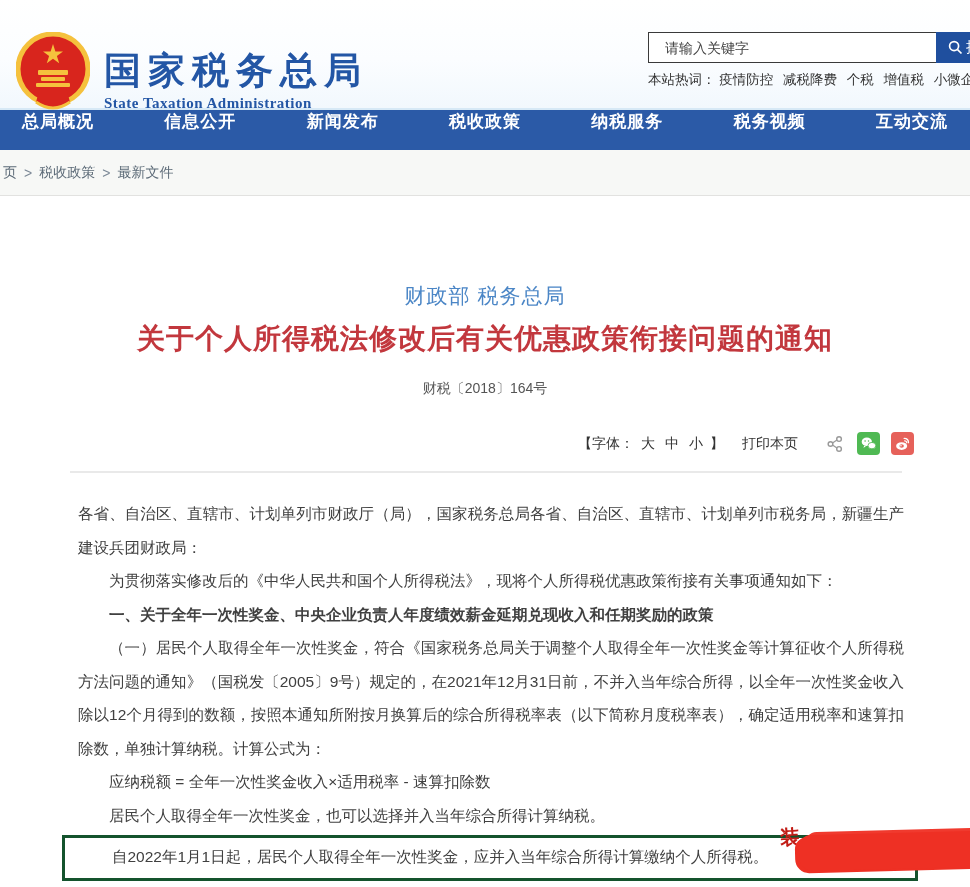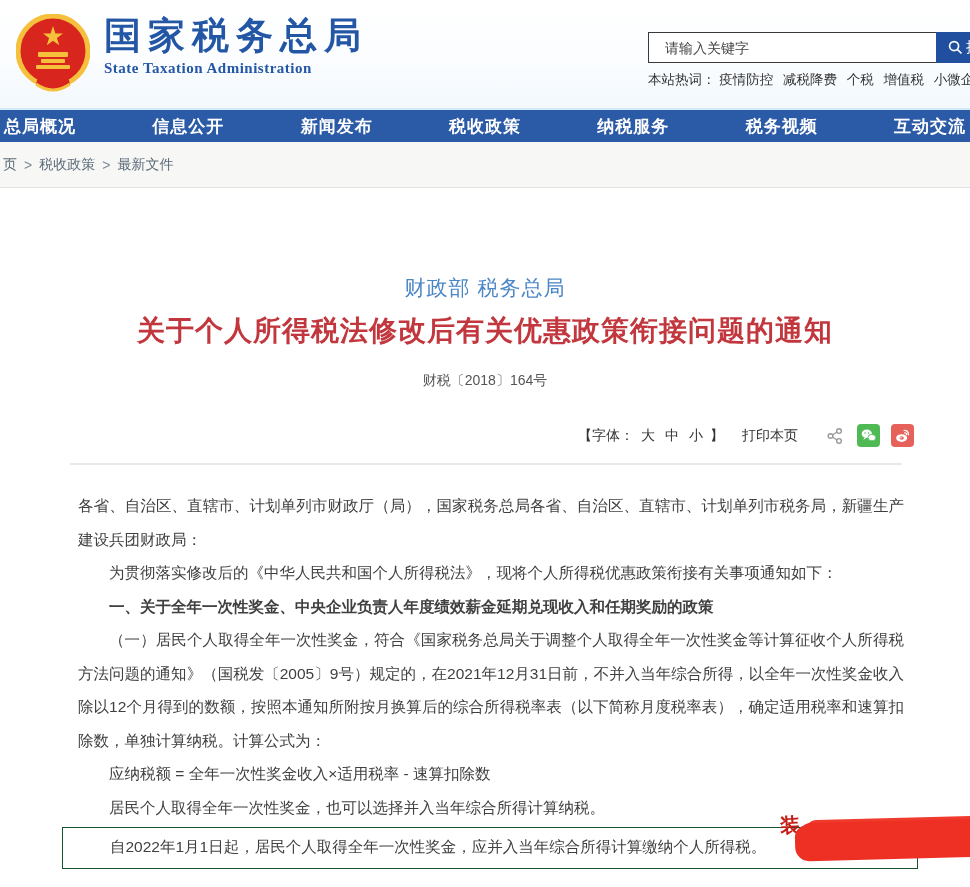--- a/index.html
+++ b/index.html
@@ -19,23 +19,23 @@
 
   
   .header {
     position: relative;
     height: 110px;
     background: linear-gradient(180deg, #ffffff 0%, #fbfdff 55%, #f2f8fd 100%);
     border-bottom: 2px solid #d7e9f6;
   }
   .logo-wrap {
     position: absolute;
-    left: 16px; top: 14px;
-    display: flex;
-    align-items: flex-start;
+    left: 16px; top: 32px;
+    display: flex;
+    align-items: flex-end;
   }
   .emblem { width: 74px; height: 80px; flex: 0 0 auto; }
   .site-name-block { margin-left: 14px; }
   .site-name {
     font-size: 37px;
     font-weight: bold;
     color: #2356a5;
     letter-spacing: 7px;
     line-height: 44px;
   }
@@ -82,26 +82,25 @@
     white-space: nowrap;
   }
   .hot-words a {
     color: #333;
     text-decoration: none;
     margin-right: 6px;
   }
 
   
   .nav {
-    height: 32px;
+    height: 40px;
     background: #2b5aa7;
     display: flex;
-    align-items: center;
     justify-content: space-between;
-    padding: 0 4px;
+    padding: 0 22px;
   }
   .nav-item {
     color: #ffffff;
     font-size: 17px;
     font-weight: bold;
     text-decoration: none;
     letter-spacing: 1px;
     cursor: pointer;
   }
 
@@ -174,21 +173,21 @@
     padding: 24px 66px 0 78px;
     font-size: 15.5px;
     line-height: 33.5px;
     color: #404040;
     text-align: justify;
   }
   .doc-body p { margin: 0; }
   .indent { text-indent: 2em; }
   .bold { font-weight: bold; }
   .highlight-box {
-    border: 1px solid #14532d;
+    border: 3px solid #14532d;
     margin: 3px -14px 0 -16px;
     padding: 2px 14px 4px 16px;
   }
   .highlight-box p { text-indent: 2em; }
 
   
   .red-blob {
     position: absolute;
     right: -14px;
     bottom: 12px;

